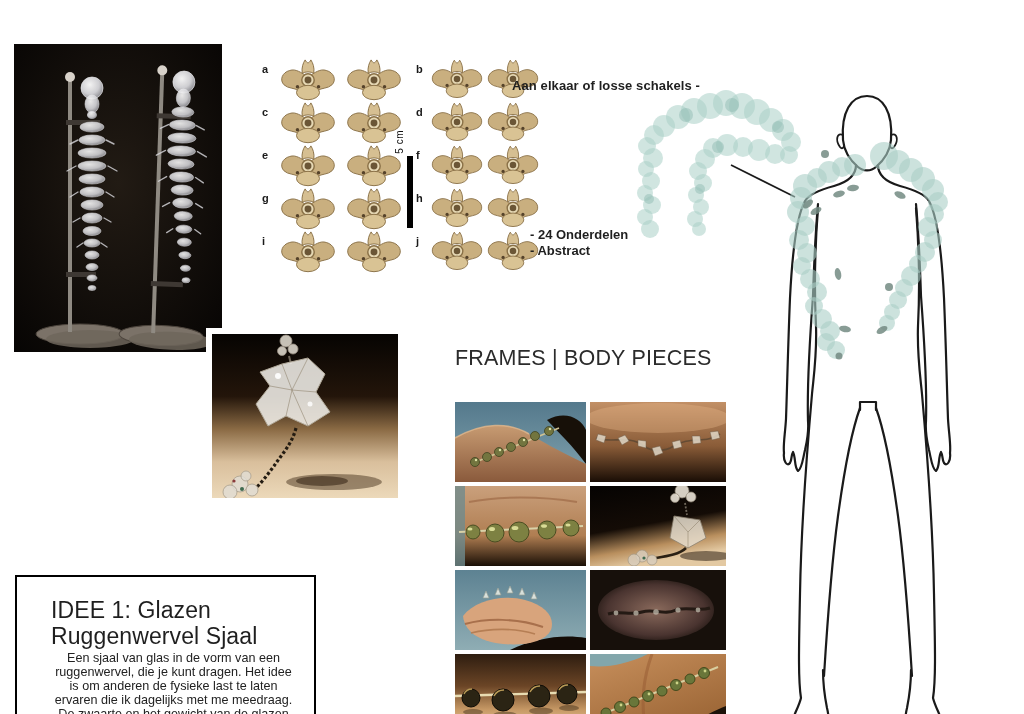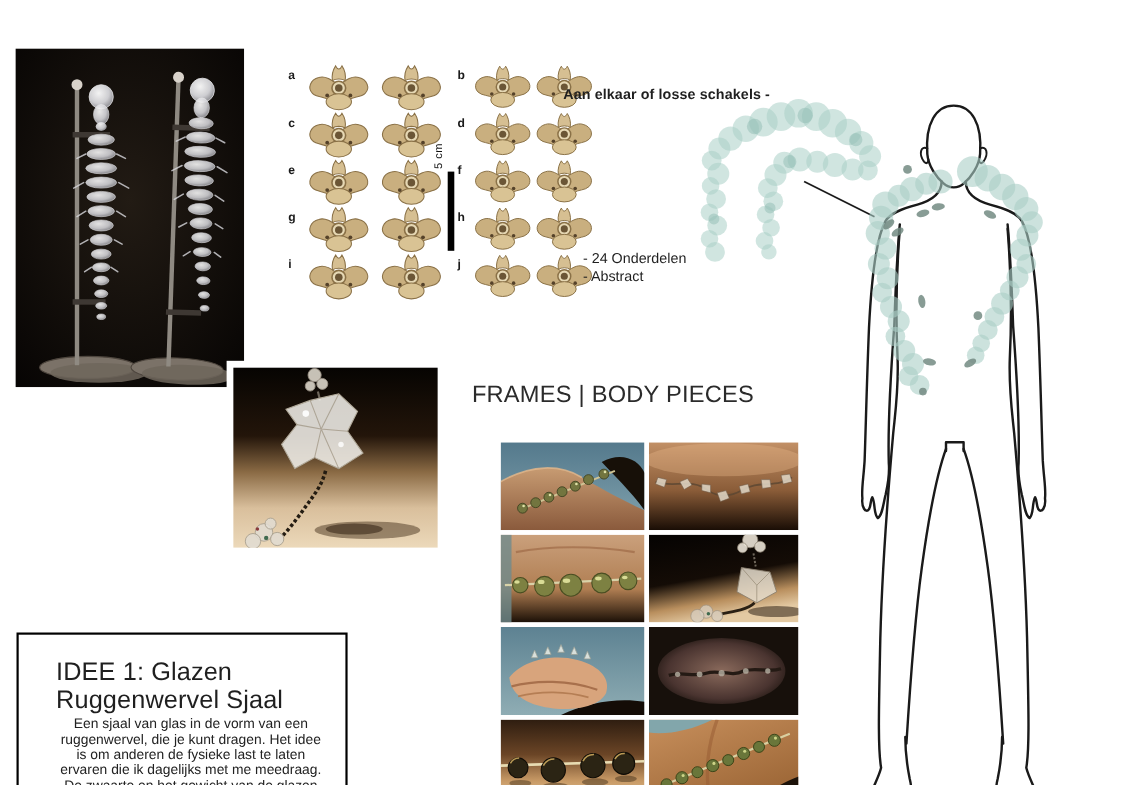--- a/index.html
+++ b/index.html
@@ -15,22 +15,22 @@
   .vert-row{position:absolute;display:flex;align-items:center;gap:2px;}
   .vert-label{width:12px;font-size:11px;font-weight:700;color:#1a1a1a;line-height:1;align-self:flex-start;padding-top:6px;}
   .vert-img{display:block;}
   .scale-label{
     left:394px;top:96px;font-size:10px;color:#111;
     writing-mode:vertical-rl;transform:rotate(180deg);letter-spacing:0.5px;
   }
   .scale-bar{left:407px;top:122px;width:6px;height:72px;background:#000;}
   
   .annotation-top{left:512px;top:44px;font-size:13px;font-weight:600;letter-spacing:0.1px;}
-  .notes{left:530px;top:193px;font-size:13px;font-weight:400;line-height:16px;}
-  .work-heading{left:429px;top:313px;font-size:21.5px;line-height:23px;font-weight:400;color:#2b2b2b;letter-spacing:0.2px;}
+  .notes{left:530px;top:193px;font-size:13px;font-weight:700;line-height:16px;}
+  .work-heading{left:455px;top:313px;font-size:21.5px;line-height:23px;font-weight:400;color:#2b2b2b;letter-spacing:0.2px;}
   
   .glass-photo{left:206px;top:294px;width:186px;height:164px;background:#fff;padding:6px;z-index:2;}
   
   .photo-grid{
     left:455px;top:368px;width:271px;display:grid;
     grid-template-columns:131px 136px;grid-auto-rows:80px;column-gap:4px;row-gap:4px;
   }
   .photo-cell{overflow:hidden;}
   .photo-cell svg{display:block;width:100%;height:100%;}
   

